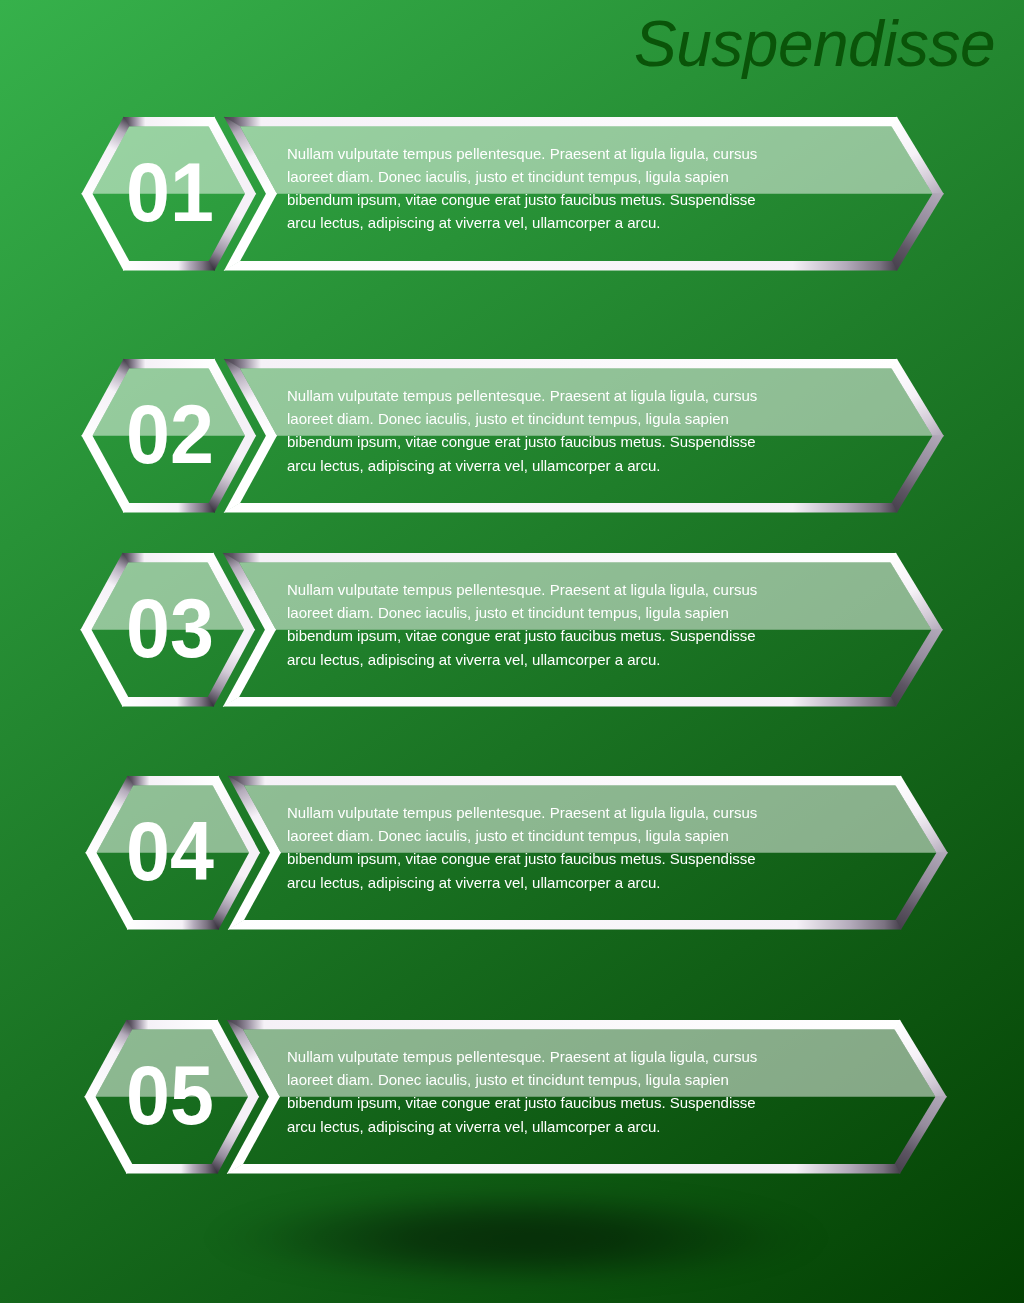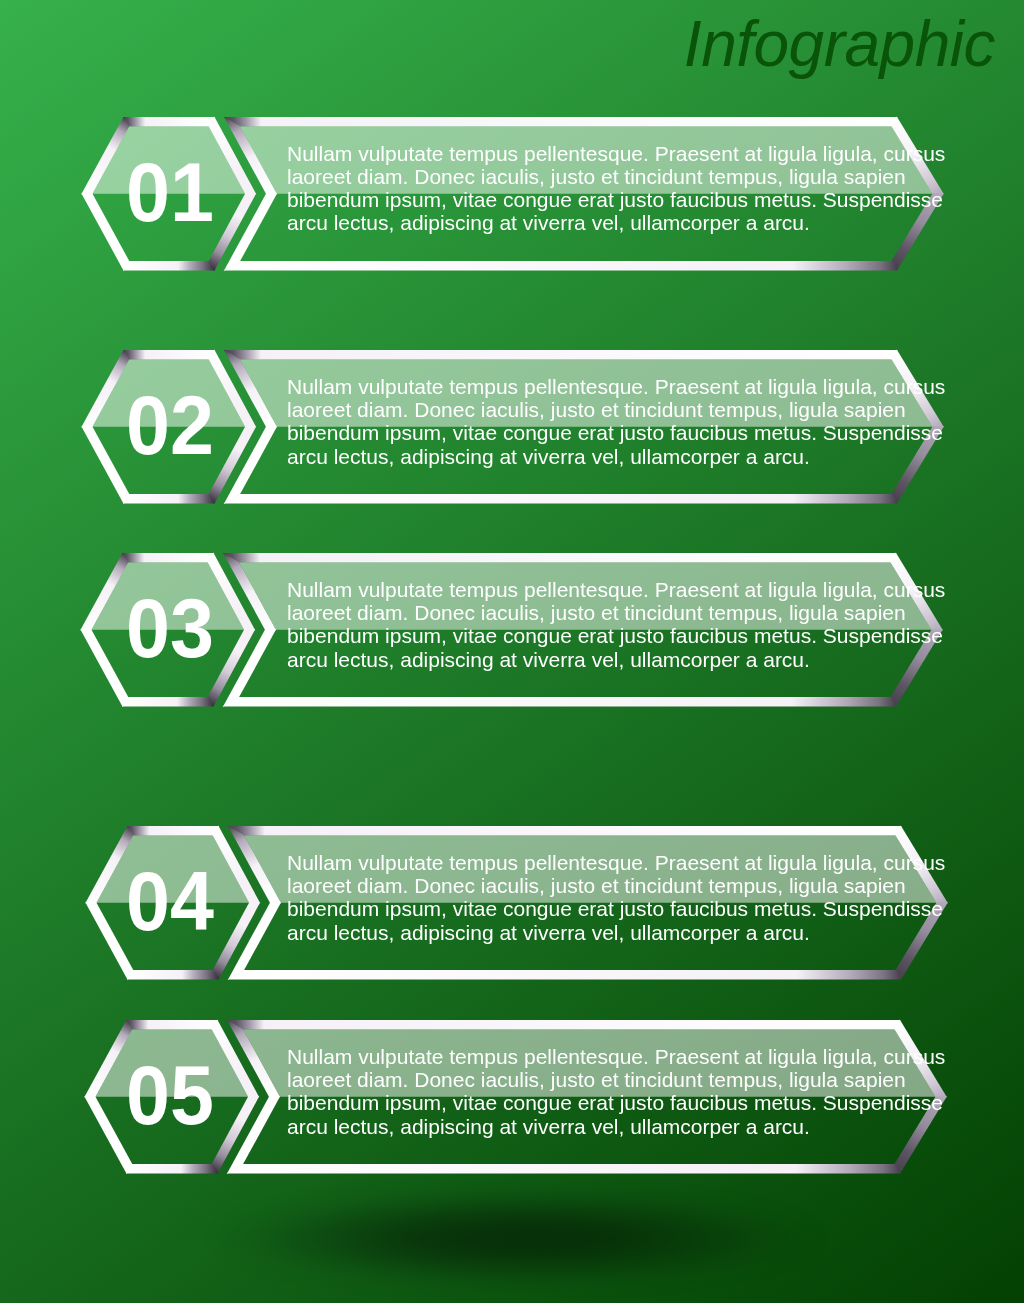--- a/index.html
+++ b/index.html
@@ -5,38 +5,38 @@
 <style>
   html,body{margin:0;padding:0;background:#1d7a2a;}
   body{width:1024px;height:1303px;overflow:hidden;
        font-family:"Liberation Sans",sans-serif;-webkit-font-smoothing:antialiased;}
   #stage{position:relative;width:1024px;height:1303px;overflow:hidden;
          background:linear-gradient(145.6deg,#36b14b 0%,#034002 100%);}
   .title{position:absolute;right:29px;top:11.5px;font-size:64px;font-style:italic;
          letter-spacing:-0.5px;line-height:1;white-space:nowrap;opacity:0.999;}
   .rowwrap{position:absolute;left:0;width:1024px;height:197px;}
   .frame,.gloss{position:absolute;left:0;top:0;width:1024px;height:153.5px;}
-  .bodytext{position:absolute;left:287px;top:25px;font-size:21px;line-height:23.2px;
+  .bodytext{position:absolute;left:287px;top:25px;font-size:15px;line-height:23.2px;
             color:#ffffff;white-space:nowrap;opacity:0.999;}
   .bodytext .tline{height:23.2px;}
   .groundshadow{position:absolute;left:206px;top:1186px;width:620px;height:104px;
        border-radius:50%;background:radial-gradient(closest-side,
          rgba(0,0,0,0.46) 0%, rgba(0,0,0,0.40) 34%, rgba(0,0,0,0.20) 64%,
          rgba(0,0,0,0.06) 84%, rgba(0,0,0,0) 100%);
        filter:blur(9px);}
   .num{position:absolute;left:49.5px;top:33px;width:240px;text-align:center;
        font-size:84px;color:#ffffff;font-weight:700;line-height:1;
        white-space:nowrap;transform:scaleX(0.94);transform-origin:center top;
        opacity:0.999;}
 </style>
 </head>
 <body>
 
 <div id="stage">
-  <div class="title" style="color: rgb(10, 84, 9);">Infographic</div>
+  <div class="title" style="color: rgb(10, 84, 9);">Suspendisse</div>
   <div id="rows">
     <div class="rowwrap" style="top:116.7px">
       <div class="frame">
           <svg width="1024" height="153.5" viewBox="0 0 1024 153.5" style="position:absolute;left:0px;top:0;overflow:visible">
             <defs>
               <linearGradient id="bg0_0" gradientUnits="userSpaceOnUse" x1="224" y1="0" x2="897" y2="0">
                 <stop offset="0" stop-color="#46404c"></stop>
                 <stop offset="0.014" stop-color="#5d5563"></stop>
                 <stop offset="0.030" stop-color="#958c9d"></stop>
                 <stop offset="0.055" stop-color="#f5f1f7"></stop>
@@ -137,21 +137,21 @@
               </clipPath>
               <clipPath id="gd0">
                 <path d="M240.20,9.60L891.60,9.60L932.46,76.75L891.60,143.90L240.20,143.90L276.94,76.75Z"></path>
               </clipPath>
             </defs>
             <rect x="0" y="0" width="1024" height="76.75" fill="#ffffff" fill-opacity="0.5" clip-path="url(#gc0)"></rect>
             <rect x="0" y="0" width="1024" height="76.75" fill="#ffffff" fill-opacity="0.5" clip-path="url(#gd0)"></rect>
           </svg>
         </div>
     </div>
-    <div class="rowwrap" style="top:350px">
+    <div class="rowwrap" style="top:359px">
       <div class="frame">
           <svg width="1024" height="153.5" viewBox="0 0 1024 153.5" style="position:absolute;left:0px;top:0;overflow:visible">
             <defs>
               <linearGradient id="bg1_0" gradientUnits="userSpaceOnUse" x1="224" y1="0" x2="897" y2="0">
                 <stop offset="0" stop-color="#46404c"></stop>
                 <stop offset="0.014" stop-color="#5d5563"></stop>
                 <stop offset="0.030" stop-color="#958c9d"></stop>
                 <stop offset="0.055" stop-color="#f5f1f7"></stop>
                 <stop offset="1" stop-color="#ffffff"></stop>
               </linearGradient>
@@ -363,21 +363,21 @@
               </clipPath>
               <clipPath id="gd2">
                 <path d="M240.20,9.60L891.60,9.60L932.46,76.75L891.60,143.90L240.20,143.90L276.94,76.75Z"></path>
               </clipPath>
             </defs>
             <rect x="0" y="0" width="1024" height="76.75" fill="#ffffff" fill-opacity="0.5" clip-path="url(#gc2)"></rect>
             <rect x="0" y="0" width="1024" height="76.75" fill="#ffffff" fill-opacity="0.5" clip-path="url(#gd2)"></rect>
           </svg>
         </div>
     </div>
-    <div class="rowwrap" style="top:826px">
+    <div class="rowwrap" style="top:776px">
       <div class="frame">
           <svg width="1024" height="153.5" viewBox="0 0 1024 153.5" style="position:absolute;left:4.2px;top:0;overflow:visible">
             <defs>
               <linearGradient id="bg3_0" gradientUnits="userSpaceOnUse" x1="224" y1="0" x2="897" y2="0">
                 <stop offset="0" stop-color="#46404c"></stop>
                 <stop offset="0.014" stop-color="#5d5563"></stop>
                 <stop offset="0.030" stop-color="#958c9d"></stop>
                 <stop offset="0.055" stop-color="#f5f1f7"></stop>
                 <stop offset="1" stop-color="#ffffff"></stop>
               </linearGradient>

